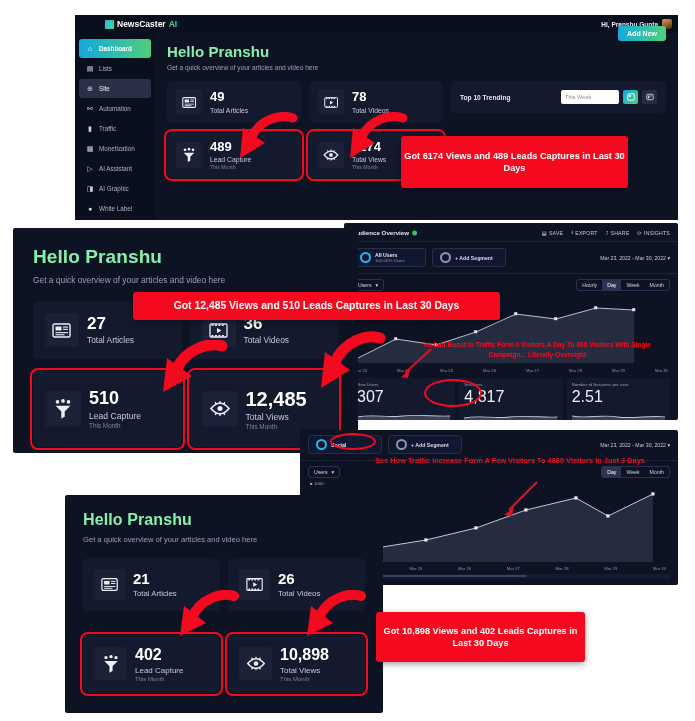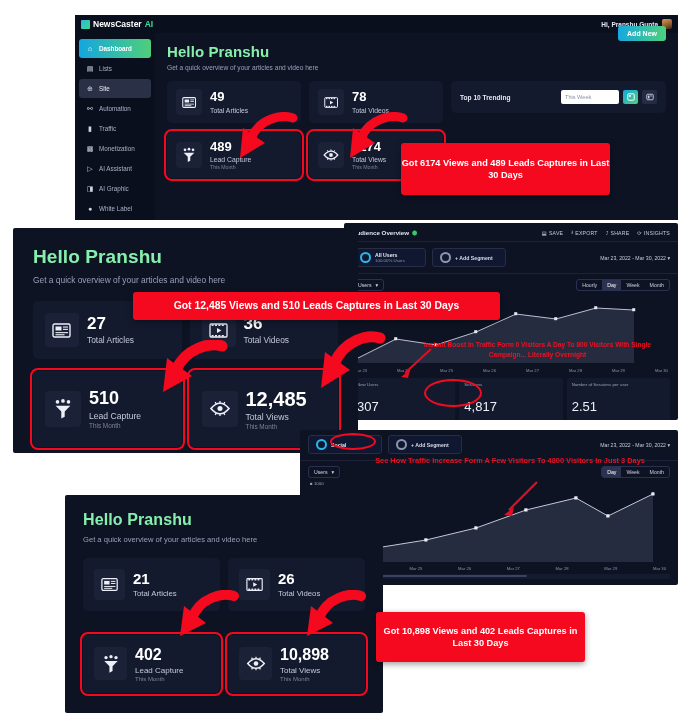--- a/index.html
+++ b/index.html
@@ -12,21 +12,21 @@
   #stage { position: relative; width: 695px; height: 721px; }
 
   
   .panel { position: absolute; background: #0e1324; overflow: hidden; }
 
   .topbar {
     position: absolute; left: 0; top: 0; right: 0; height: 18px;
     background: #0a0f1e; display: flex; align-items: center;
     justify-content: space-between; padding: 0 6px;
   }
-  .brand { display: flex; align-items: center; gap: 3px; font-size: 8.5px; font-weight: bold; color: #fff; }
+  .brand { display: flex; align-items: center; gap: 3px; font-size: 8.5px; font-weight: bold; color: #fff; margin-left: 24px; }
   .brand-logo {
     width: 9px; height: 9px; border-radius: 1px;
     background: linear-gradient(135deg,#2bb7e8,#3ddc84);
     display: inline-block;
   }
   .brand .ai { color: #3ddc9a; font-weight: bold; }
   .greet { display: flex; align-items: center; gap: 4px; font-size: 6.5px; color: #e6e9f5; font-weight: bold; }
   .avatar {
     width: 10px; height: 10px; border-radius: 2px;
     background: linear-gradient(160deg,#d89b55,#8c5a2b 60%,#3d2a16);
@@ -128,21 +128,21 @@
   .gran span.on { background: #2c3350; color: #fff; }
   .legend { font-size: 4.4px; color: #9aa1b5; padding: 3px 8px 0 10px; }
 
   .chart-wrap { position: relative; margin: 2px 8px 0 8px; }
   .xaxis { display: flex; justify-content: space-between; padding: 1px 2px 0 2px; }
   .xaxis span { font-size: 4.2px; color: #8c93a8; }
 
   .metrics { display: flex; gap: 4px; padding: 5px 8px 8px 8px; }
   .metric { flex: 1; background: #131a2e; border-radius: 2px; padding: 4px 5px 0 5px; position: relative; overflow: hidden; }
   .m-lbl { font-size: 4.4px; color: #9aa1b5; }
-  .m-val { font-size: 13px; color: #eef1f8; font-weight: 500; margin-top: 12px; }
+  .m-val { font-size: 16px; color: #eef1f8; font-weight: 500; margin-top: 1px; }
   .spark { height: 16px; margin-top: 2px; }
   .scrollbar { position: absolute; left: 0; right: 0; bottom: 0; height: 4px; background: #151b2e; }
   .scrollbar i { position: absolute; left: 2px; top: 1px; width: 60%; height: 2px; background: #3a4263; border-radius: 2px; display: block; }
 
   .oval { position: absolute; border: 2px solid #f5091f; border-radius: 50%; pointer-events: none; }
 </style>
 </head>
 <body>
 
 <div id="stage">
@@ -306,21 +306,21 @@
 
   <svg class="arrow" style="left:238px; top:112px;" width="60" height="50" viewBox="0 0 60 50">
     <path d="M55 6 C44 2 22 6 13 26" stroke="#f5091f" stroke-width="9" fill="none" stroke-linecap="round"></path>
     <path d="M2 46 L5 16 L27 31 Z" fill="#f5091f"></path>
   </svg>
   <svg class="arrow" style="left:348px; top:112px;" width="60" height="50" viewBox="0 0 60 50">
     <path d="M55 6 C44 2 22 6 13 26" stroke="#f5091f" stroke-width="9" fill="none" stroke-linecap="round"></path>
     <path d="M2 46 L5 16 L27 31 Z" fill="#f5091f"></path>
   </svg>
 
-  <div class="callout" style="left:401px; top:143px; width:209px; height:52px; font-size:9.2px;">Got 6174 Views and 489 Leads Captures in Last 30 Days</div>
+  <div class="callout" style="left:401px; top:136px; width:227px; height:52px; font-size:9.2px;">Got 6174 Views and 489 Leads Captures in Last 30 Days</div>
 
   <div class="ga" style="left:344px; top:223px; width:334px; height:197px;">
     <div class="ga-head">
       <div class="ga-title">
         <span>Audience Overview</span>
         <span class="ga-dot">⬢</span>
       </div>
       <div class="ga-actions">
         <div class="ga-act">
             <span>▤</span>

